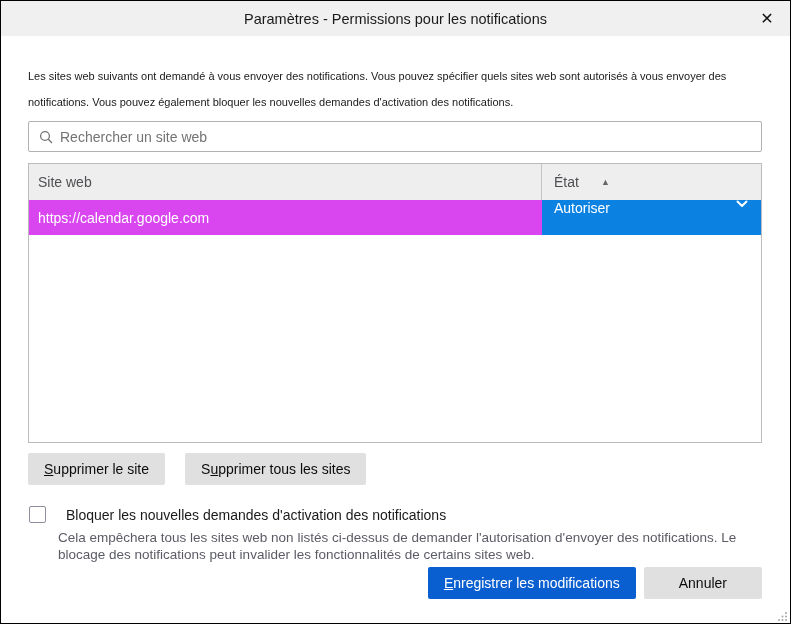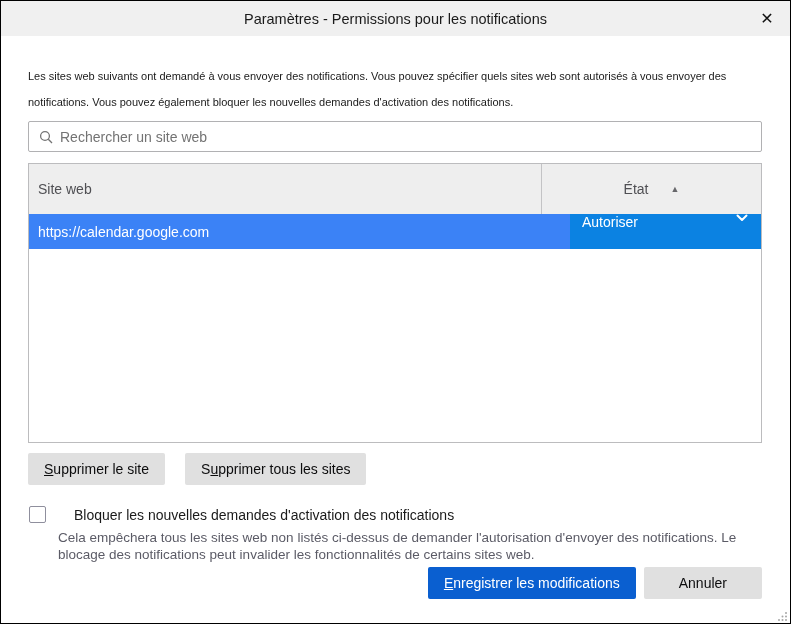--- a/index.html
+++ b/index.html
@@ -79,53 +79,53 @@
   
   .table {
     margin-top: 11px;
     height: 280px;
     border: 1px solid #bcbcbe;
     display: flex;
     flex-direction: column;
     background: #fff;
   }
   .thead {
-    height: 50px;
+    height: 36px;
     background: #eeeeee;
     display: flex;
     flex: 0 0 auto;
   }
   .th {
     display: flex;
     align-items: center;
     font-size: 14px;
     color: #4f4f53;
     cursor: default;
   }
   .th-site {
     width: 513px;
     padding-left: 9px;
     border-right: 1px solid #c3c3c5;
   }
   .th-etat {
     flex: 1;
     padding: 0 12px;
-    justify-content: center;
+    justify-content: flex-start;
     gap: 22px;
   }
   .sort-arrow { font-size: 9px; color: #66666a; }
   .row {
     height: 35px;
     display: flex;
     flex: 0 0 auto;
     color: #fff;
     font-size: 14px;
     cursor: default;
   }
-  .row-selected { background: #3b82f6; gap: 28px; }
+  .row-selected { background: #d946ef; }
   .cell-site {
     width: 513px;
     padding-left: 9px;
     display: flex;
     align-items: center;
     white-space: nowrap;
     overflow: hidden;
   }
   .cell-select {
     flex: 1;
@@ -164,21 +164,21 @@
   .checkbox {
     width: 17px; height: 17px;
     border: 1px solid #8f8f9d;
     border-radius: 2px;
     background: #fff;
     flex: 0 0 auto;
     margin-left: 1px;
     cursor: pointer;
   }
   .block-label {
-    margin-left: 28px;
+    margin-left: 20px;
     font-size: 14px;
     color: #1a1a1a;
     padding-top: 1px;
     cursor: default;
   }
   .helper {
     margin: 6px 0 0 30px;
     width: 706px;
     font-size: 13.5px;
     line-height: 17px;

